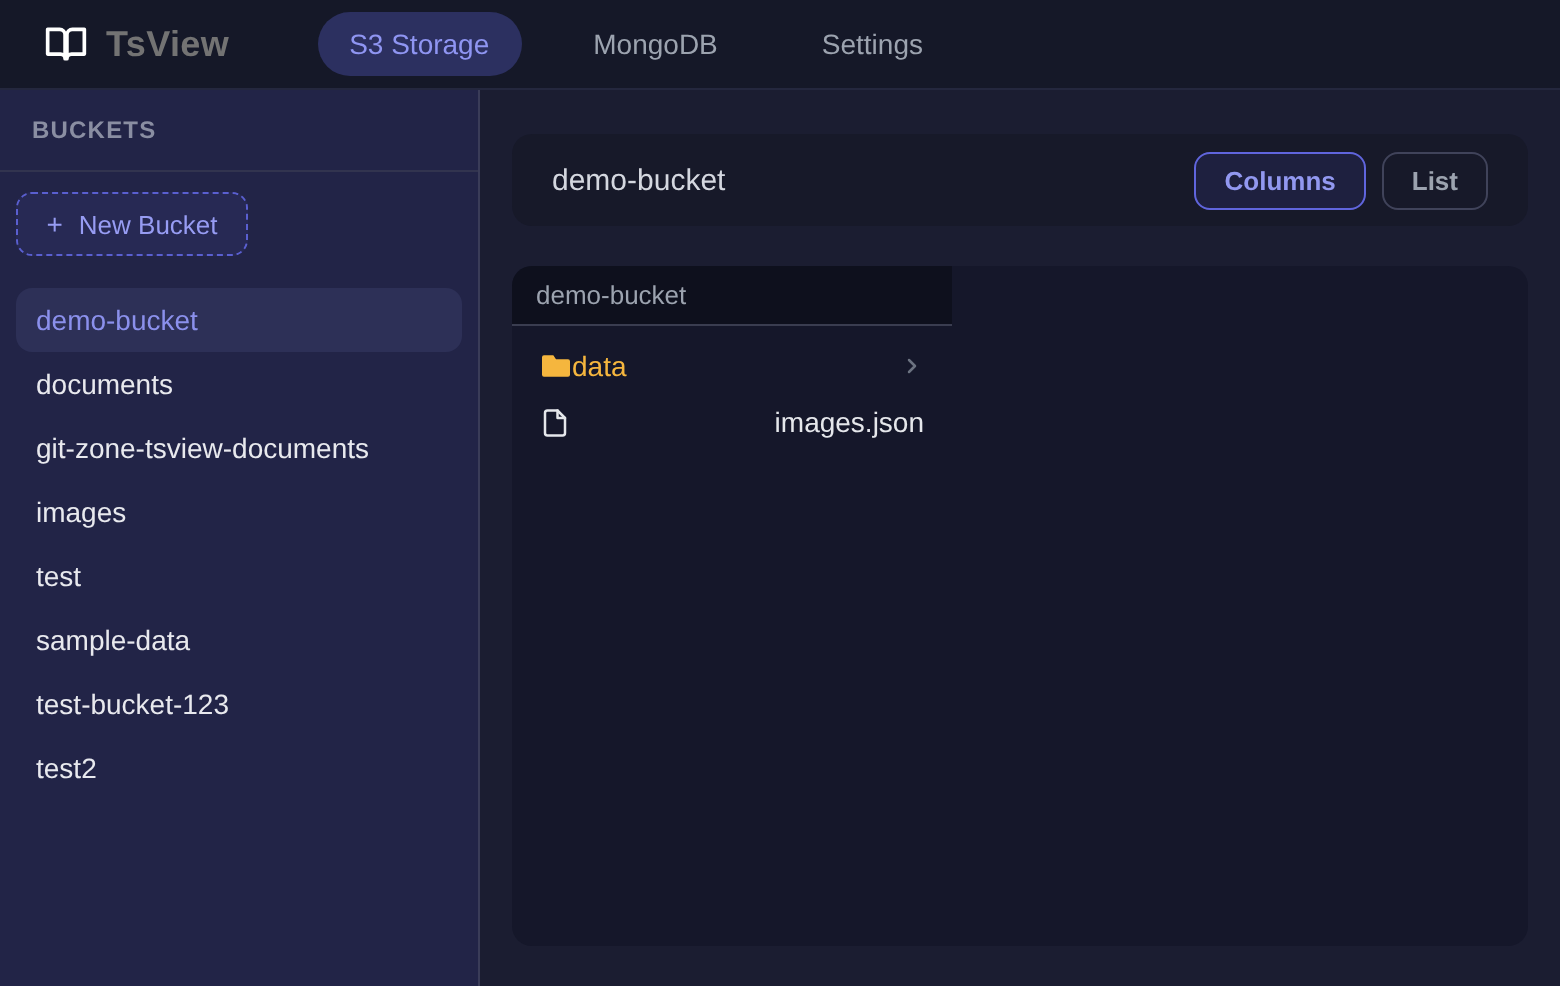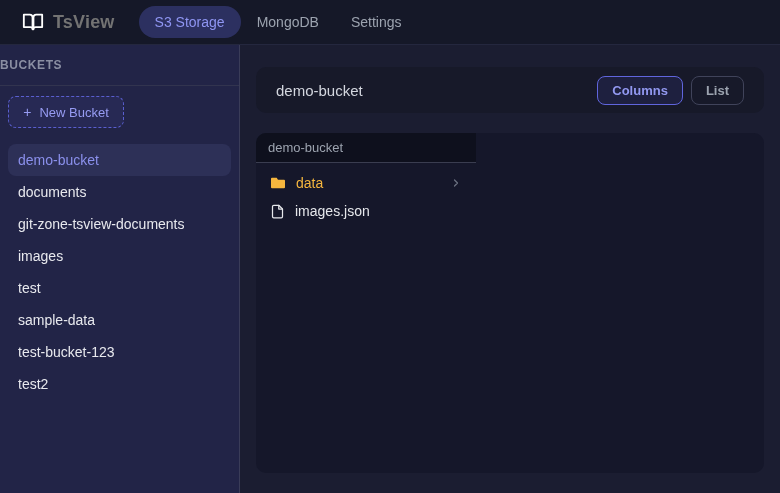--- a/index.html
+++ b/index.html
@@ -24,37 +24,38 @@
   .logo svg { display: block; }
   .logo-title { font-size: 18px; font-weight: bold; color: #737373; letter-spacing: 0.2px; }
   .nav-tabs { display: flex; align-items: center; }
   .tab {
     padding: 8px 16px;
     font-size: 14px;
     color: #9ca3af;
     border-radius: 16px;
     cursor: pointer;
     white-space: nowrap;
+    margin-left: 20px;
   }
   .tab.active { background: #2c3060; color: #8f95f2; }
 
   
   .shell { display: flex; height: 448px; }
 
   
   .sidebar {
     width: 240px;
     background: #222447;
     border-right: 1px solid #3a3c58;
     display: flex;
     flex-direction: column;
     flex-shrink: 0;
   }
   .sidebar-heading {
-    padding: 13px 0;
+    padding: 13px 16px;
     font-size: 12px;
     font-weight: bold;
     letter-spacing: 0.6px;
     color: #8a8ea2;
     border-bottom: 1px solid #32344f;
   }
   .new-bucket-btn {
     margin: 10px 0 0 8px;
     width: 116px;
     height: 32px;
@@ -144,23 +145,23 @@
     padding: 0 12px;
     font-size: 13px;
     color: #9ca3af;
   }
   .column-items { padding: 6px 0; }
   .entry-row {
     height: 28px;
     display: flex;
     align-items: center;
     padding: 0 14px;
-    gap: 10px;
     font-size: 14px;
     cursor: pointer;
+    justify-content: space-between;
   }
   .entry-row .entry-icon { display: flex; align-items: center; }
   .entry-row.folder-row { color: #f5b63e; }
   .entry-row.file-row { color: #e5e7eb; }
   .entry-row .chevron { margin-left: auto; display: flex; align-items: center; }
 </style>
 </head>
 <body>
 
 <header class="topbar">

